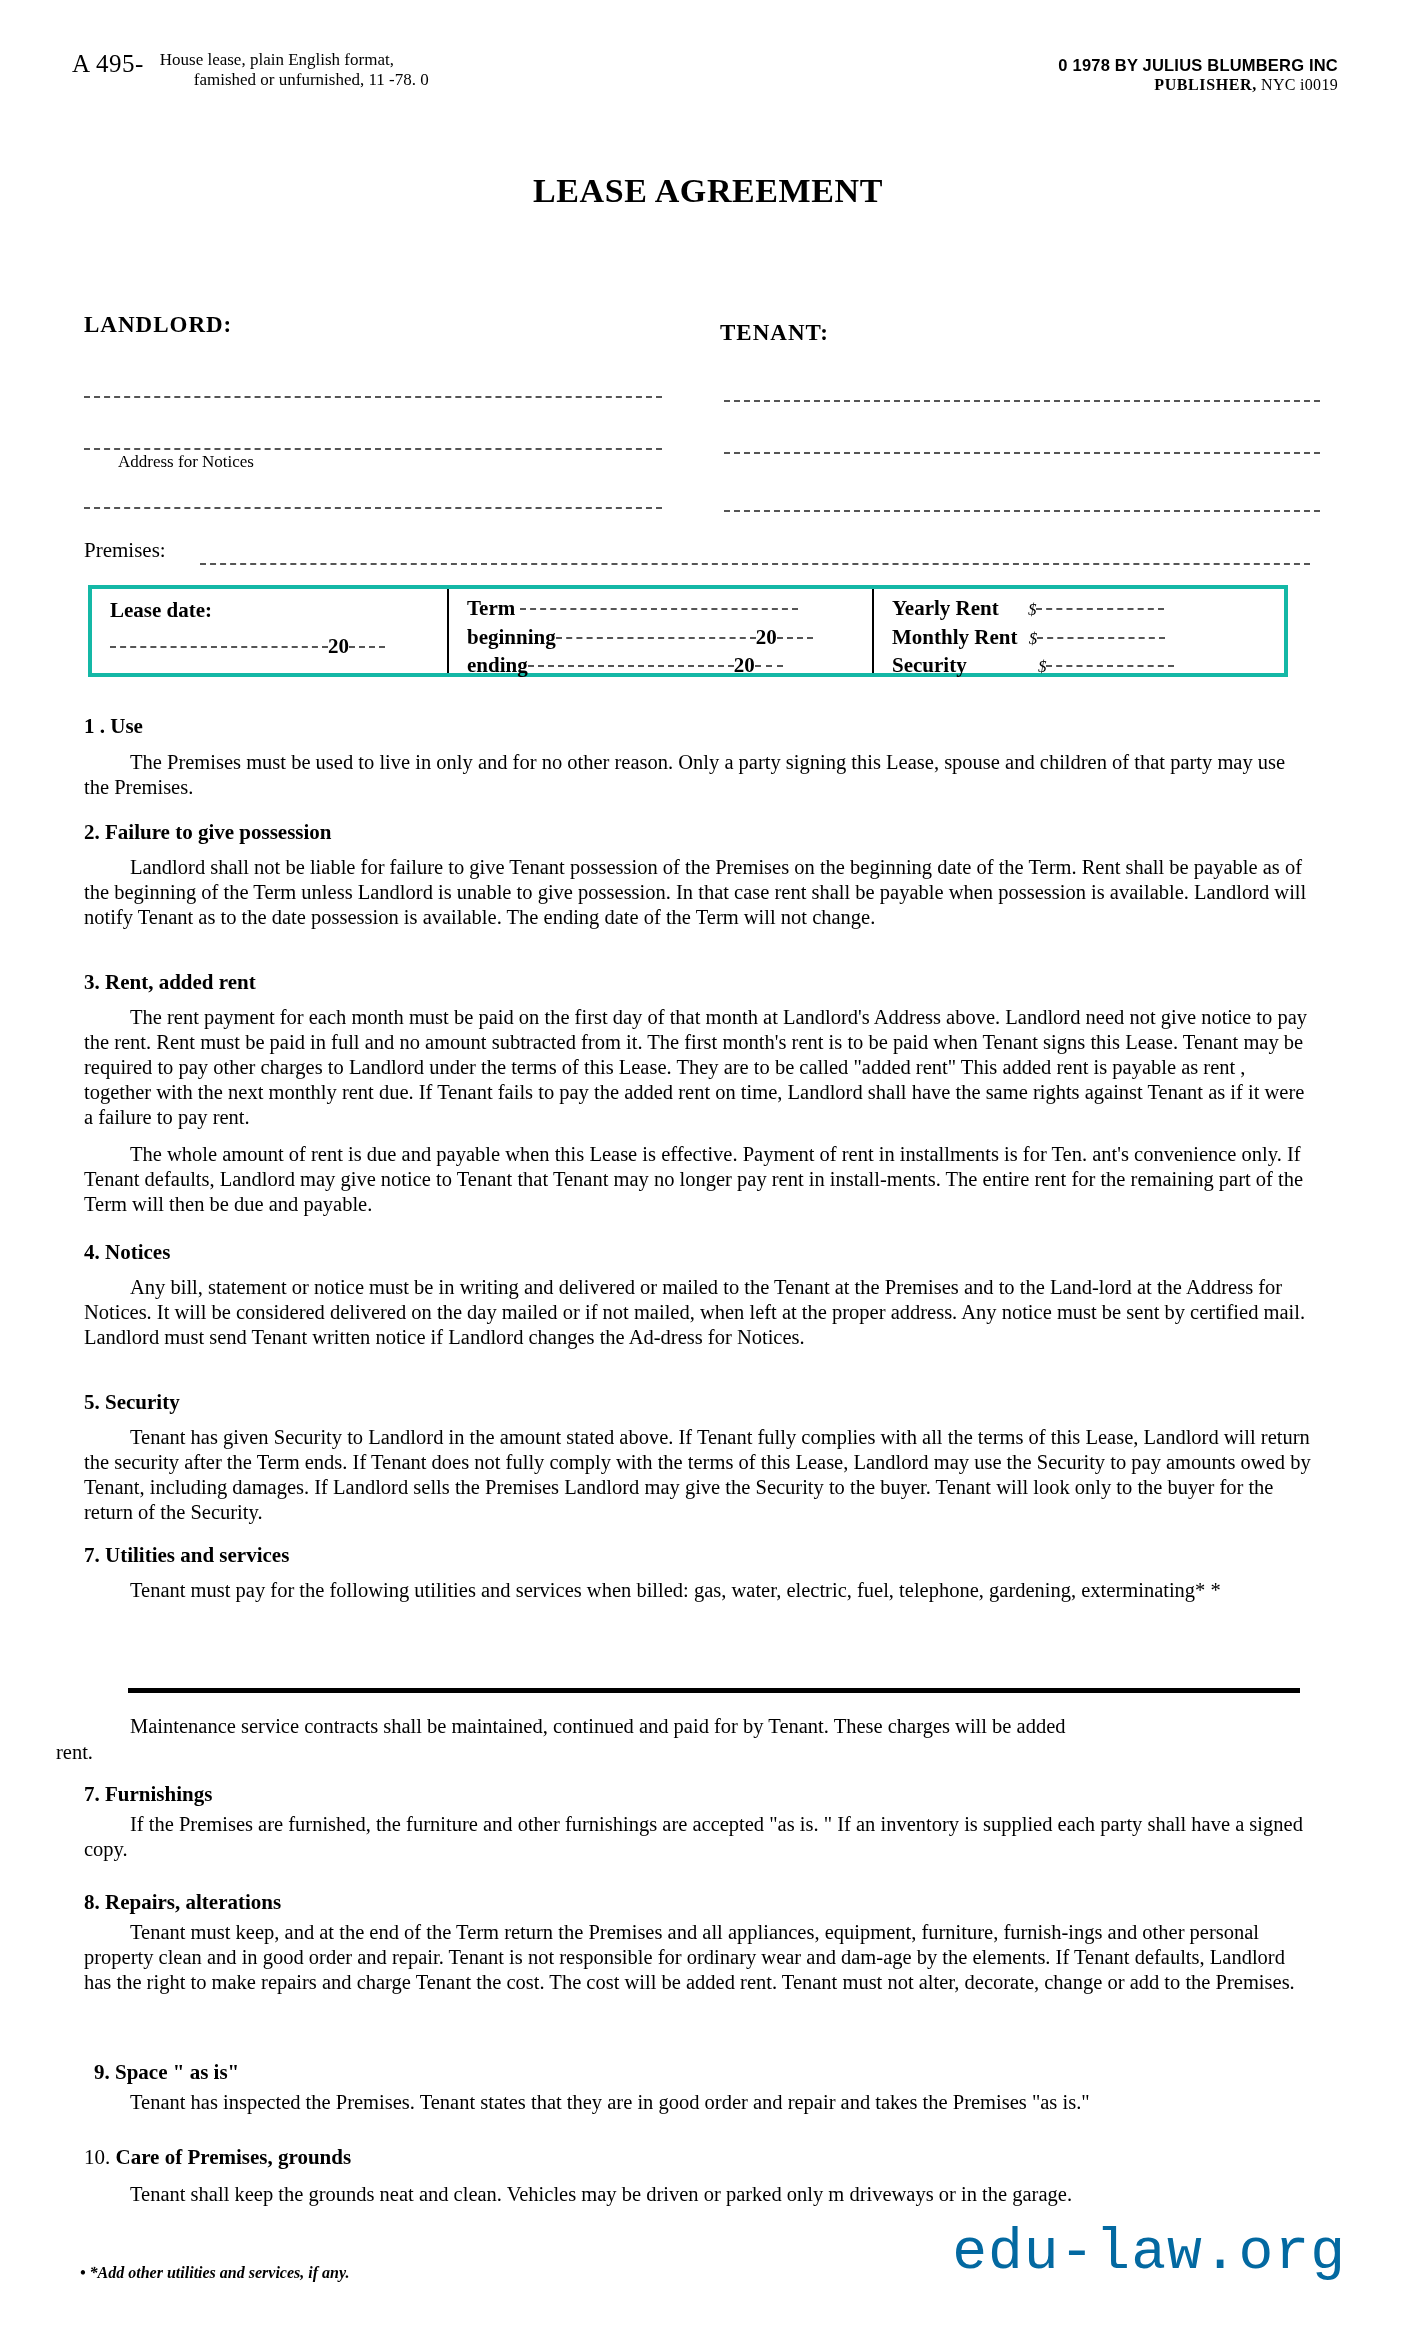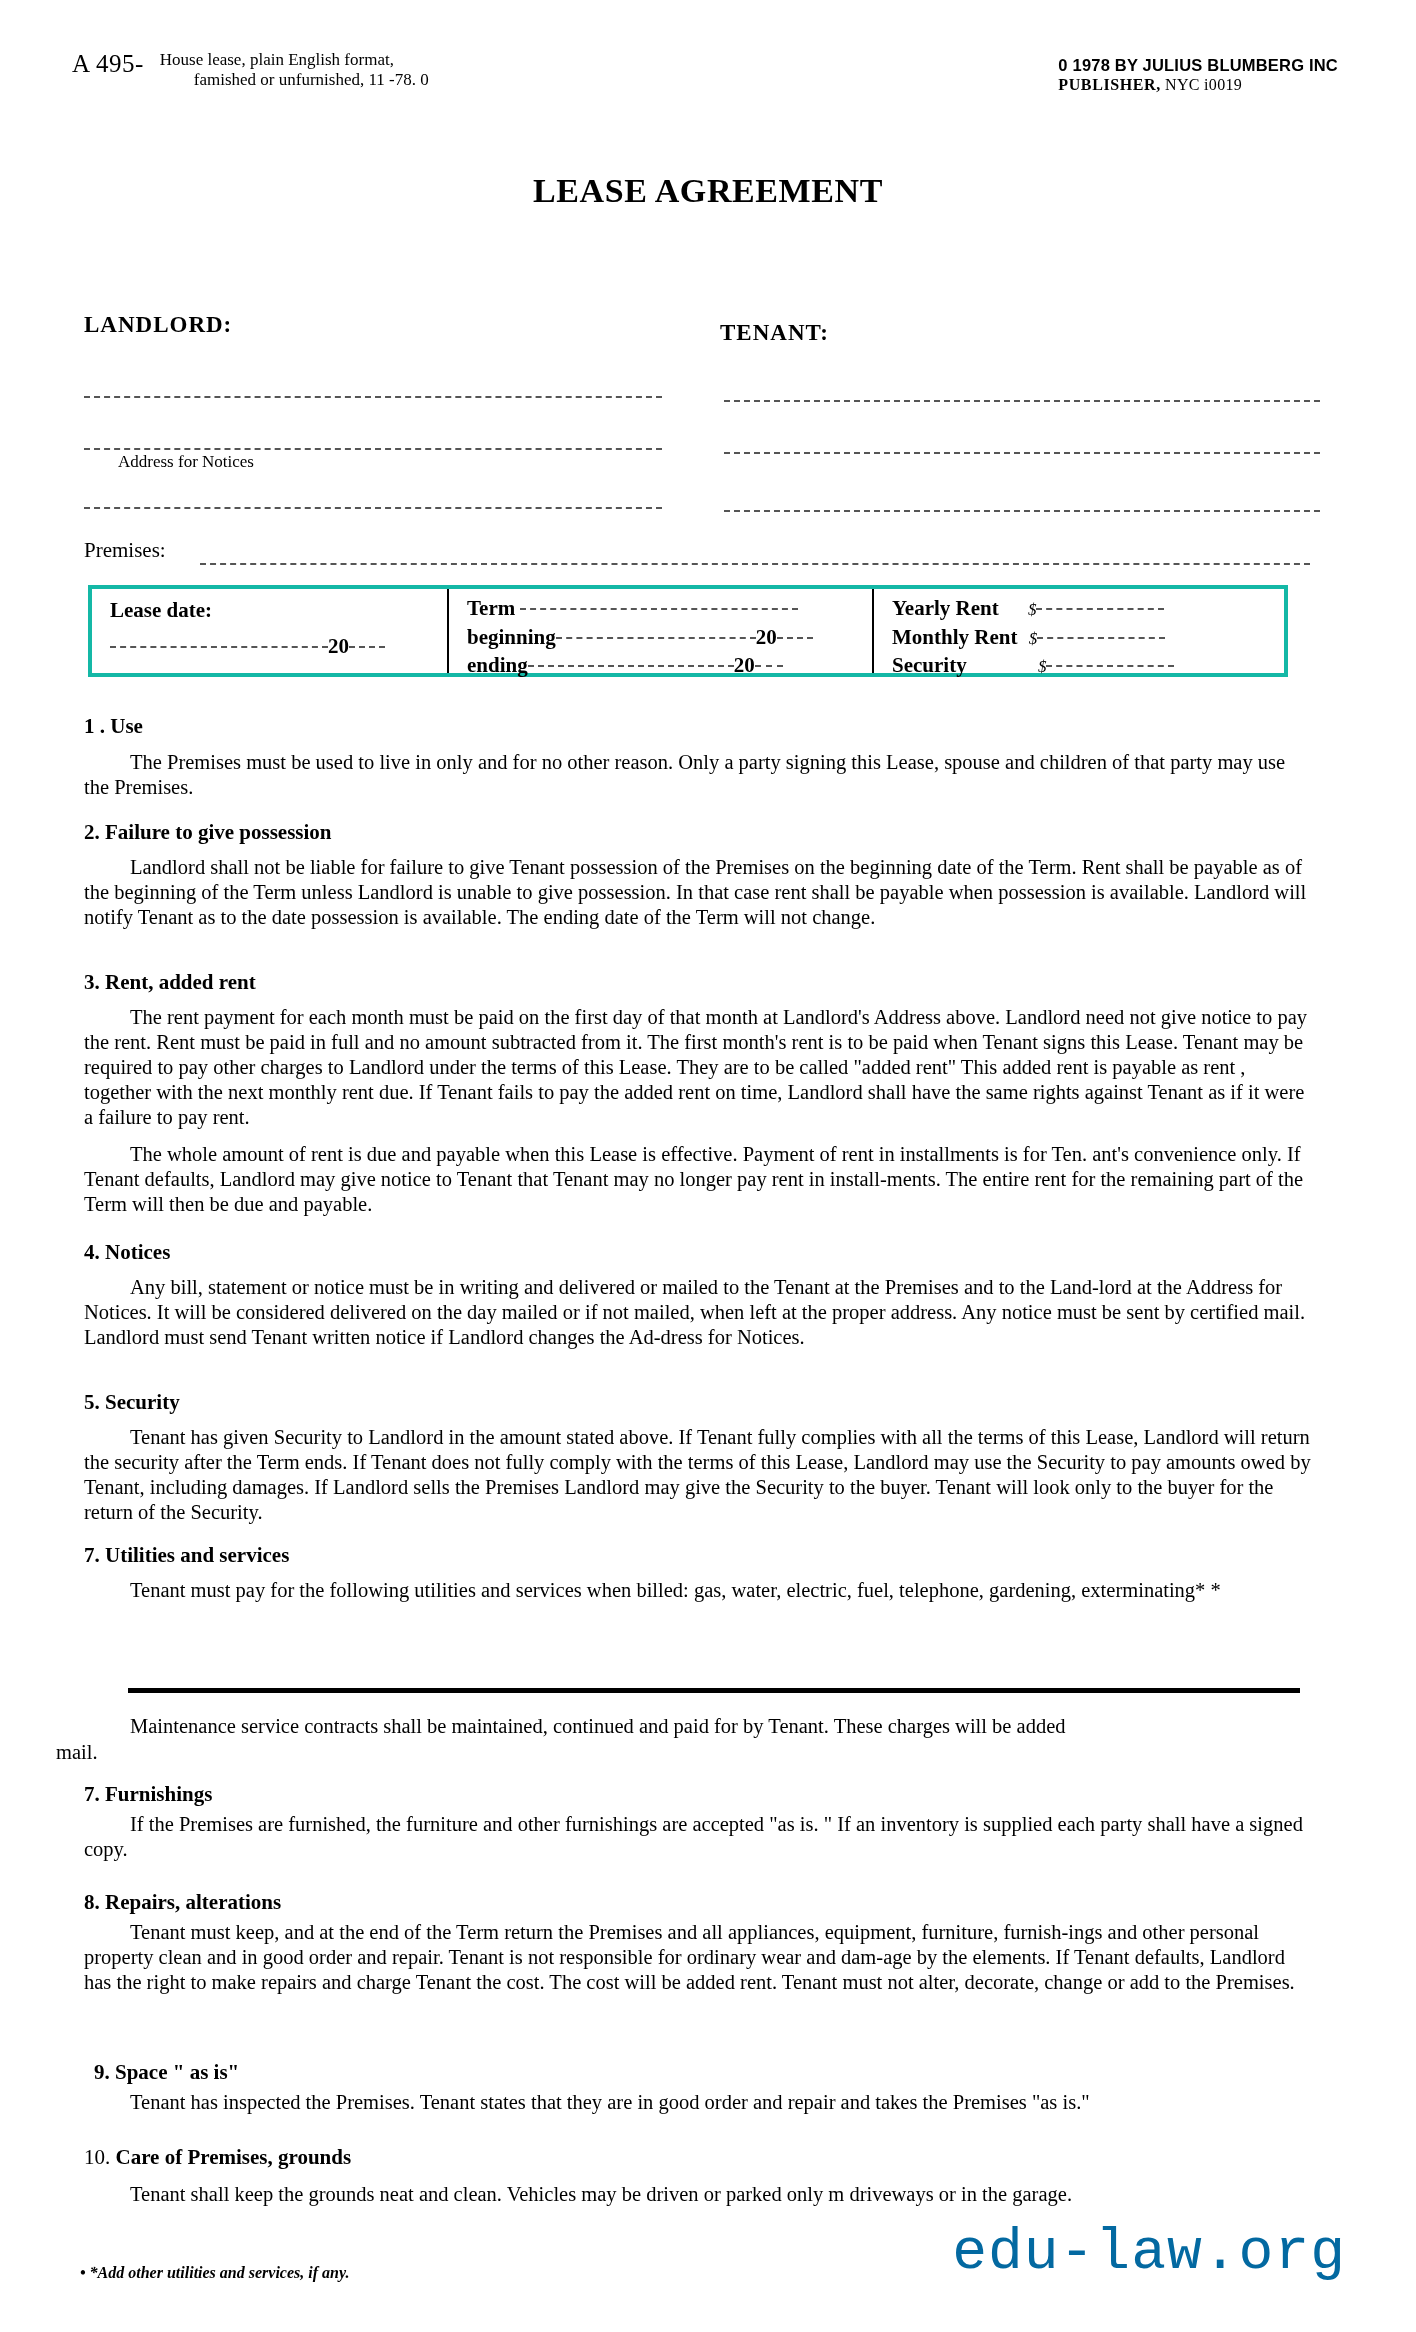--- a/index.html
+++ b/index.html
@@ -37,21 +37,21 @@
     font-size: 17px;
     line-height: 1.18;
     margin-left: 16px;
   }
   .hdr-desc .l2 { display:block; padding-left: 34px; }
 
   .hdr-right {
     position: absolute;
     right: 78px;
     top: 56px;
-    text-align: left;
+    text-align: right;
     white-space: nowrap;
   }
   .hdr-right .cr1 {
     font-family: "Liberation Sans", sans-serif;
     font-weight: bold;
     font-size: 16.5px;
     letter-spacing: 0.2px;
   }
   .hdr-right .cr2 {
     font-family: "Liberation Serif", serif;
@@ -273,21 +273,21 @@
   <div class="sec-h" style="left:84px; top:1240px;">4. Notices</div>
   <div class="sec-p" style="top:1275px;">Any bill, statement or notice must be in writing and delivered or mailed to the Tenant at the Premises and to the Land-lord at the Address for Notices. It will be considered delivered on the day mailed or if not mailed, when left at the proper address. Any notice must be sent by certified mail. Landlord must send Tenant written notice if Landlord changes the Ad-dress for Notices.</div>
 
   <div class="sec-h" style="left:84px; top:1390px;">5. Security</div>
   <div class="sec-p" style="top:1425px;">Tenant has given Security to Landlord in the amount stated above. If Tenant fully complies with all the terms of this Lease, Landlord will return the security after the Term ends. If Tenant does not fully comply with the terms of this Lease, Landlord may use the Security to pay amounts owed by Tenant, including damages. If Landlord sells the Premises Landlord may give the Security to the buyer. Tenant will look only to the buyer for the return of the Security.</div>
 
   <div class="sec-h" style="left:84px; top:1543px;">7. Utilities and services</div>
   <div class="sec-p" style="top:1578px;">Tenant must pay for the following utilities and services when billed: gas, water, electric, fuel, telephone, gardening, exterminating* *</div>
   <div class="rule-thick" style="top:1688px;"></div>
   <div class="sec-p" style="top:1714px;">Maintenance service contracts shall be maintained, continued and paid for by Tenant. These charges will be added</div>
-  <div class="sec-p noind" style="top:1740px; left:56px;">mail.</div>
+  <div class="sec-p noind" style="top:1740px; left:56px;">rent.</div>
 
   <div class="sec-h" style="left:84px; top:1782px;">7. Furnishings</div>
   <div class="sec-p" style="top:1812px;">If the Premises are furnished, the furniture and other furnishings are accepted "as is. " If an inventory is supplied each party shall have a signed copy.</div>
 
   <div class="sec-h" style="left:84px; top:1890px;">8. Repairs, alterations</div>
   <div class="sec-p" style="top:1920px;">Tenant must keep, and at the end of the Term return the Premises and all appliances, equipment, furniture, furnish-ings and other personal property clean and in good order and repair. Tenant is not responsible for ordinary wear and dam-age by the elements. If Tenant defaults, Landlord has the right to make repairs and charge Tenant the cost. The cost will be added rent. Tenant must not alter, decorate, change or add to the Premises.</div>
 
   <div class="sec-h" style="left:94px; top:2060px;">9. Space " as is"</div>
   <div class="sec-p" style="top:2090px;">Tenant has inspected the Premises. Tenant states that they are in good order and repair and takes the Premises "as is."</div>
 

